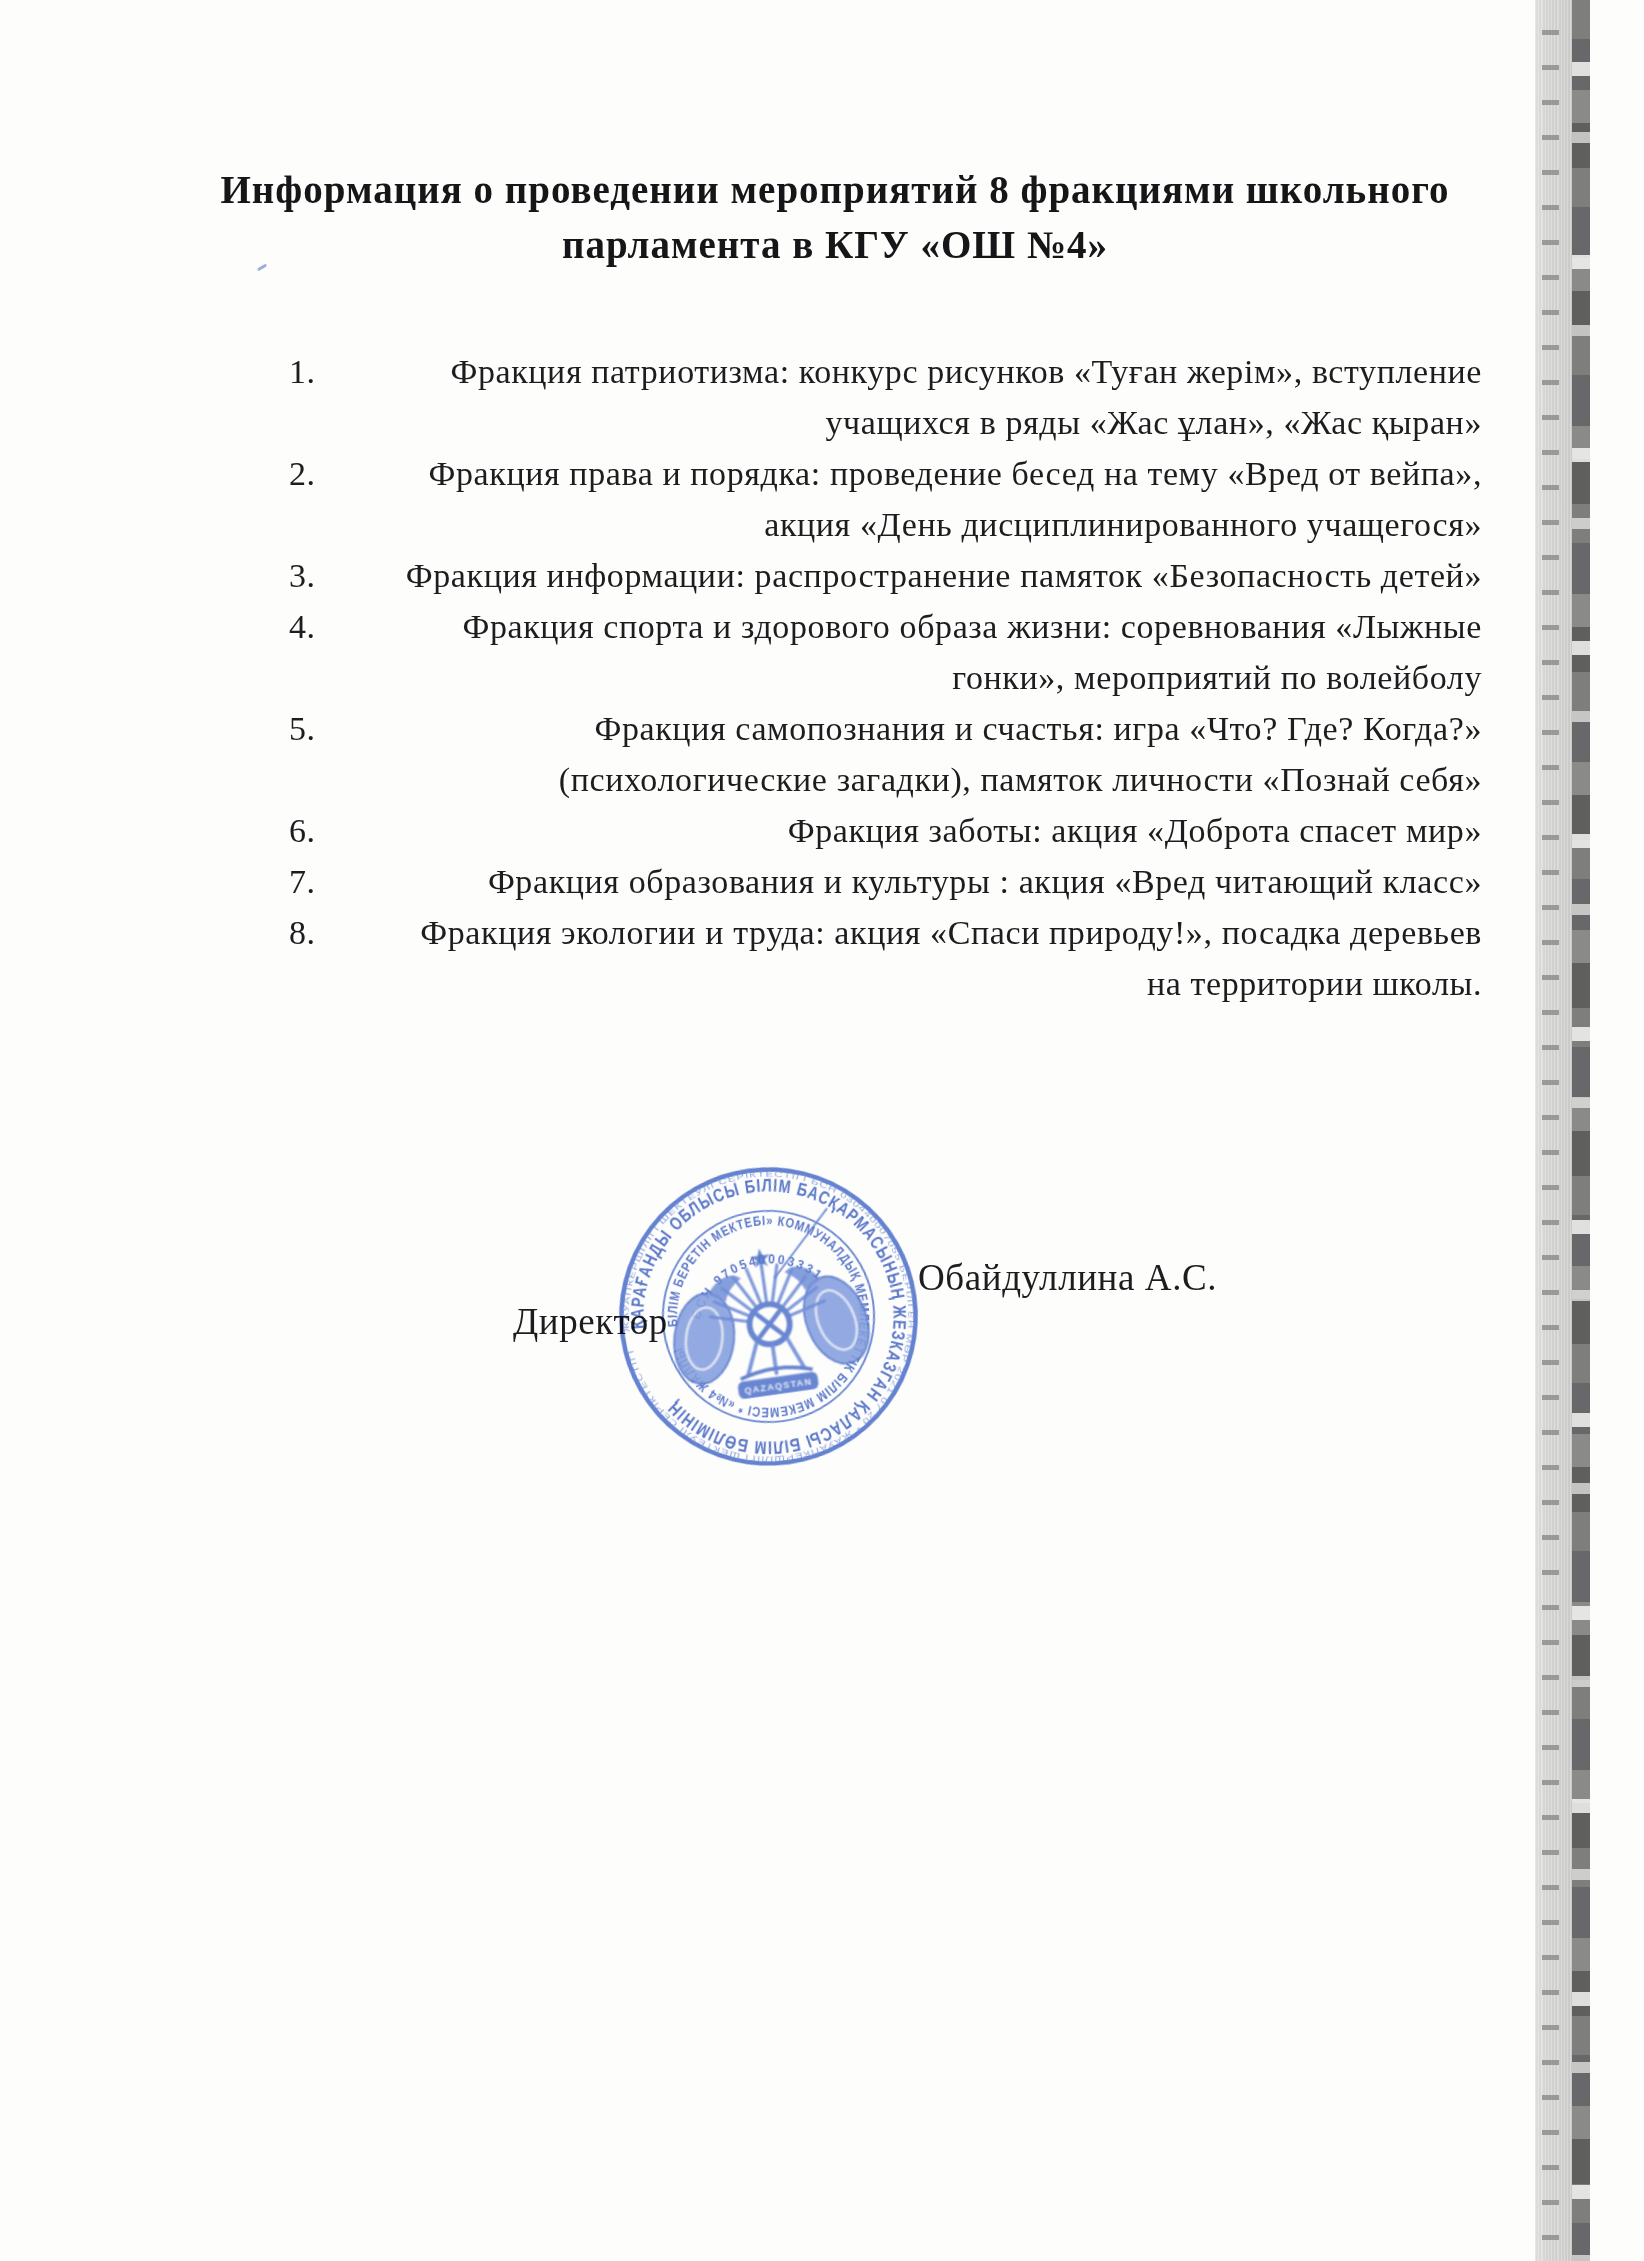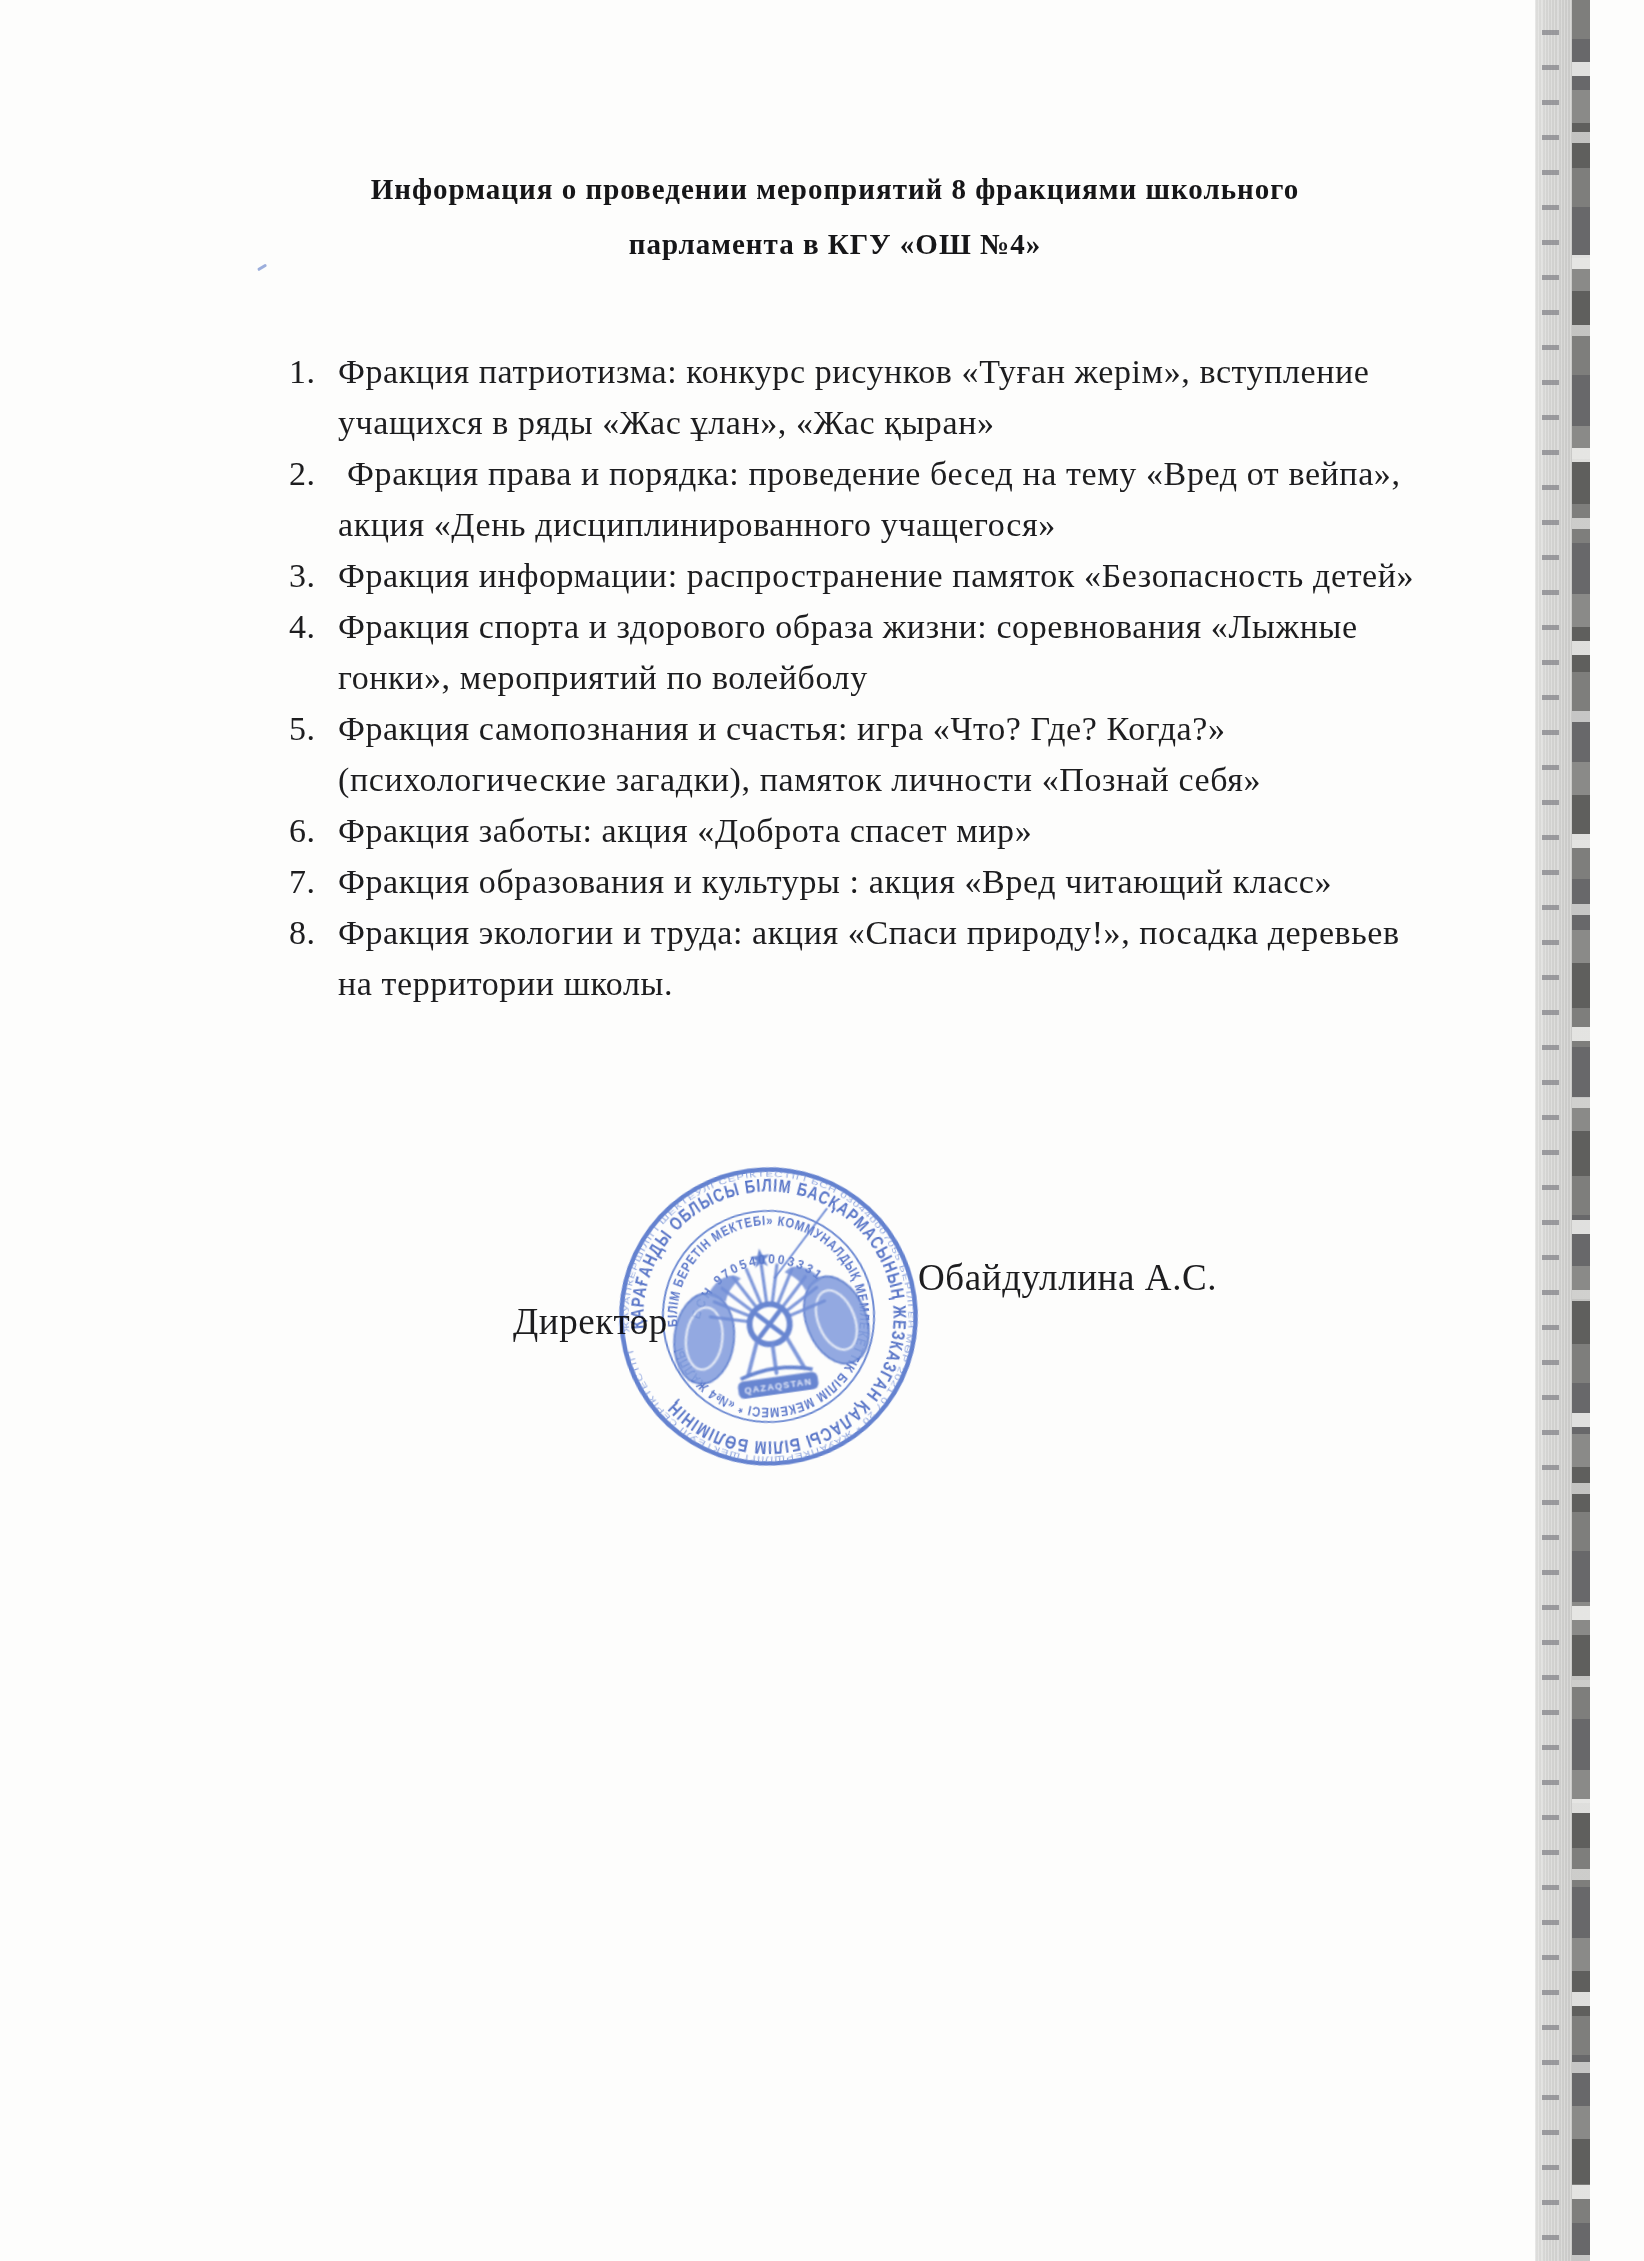--- a/index.html
+++ b/index.html
@@ -8,32 +8,32 @@
     width:1644px;height:2261px;
     background:#fdfdfc;
     overflow:hidden;
     font-family:"Liberation Serif", serif;
     color:#1d1d1f;
   }
   .doc-title{
     position:absolute;left:26px;top:162px;width:1618px;
     text-align:center;
     font-weight:bold;
-    font-size:29px;line-height:55px;
+    font-size:39px;line-height:55px;
     letter-spacing:1px;
     color:#161618;
     white-space:pre-line;
   }
   .list{
     position:absolute;left:289px;top:346px;width:1193px;
     font-size:34px;line-height:51px;letter-spacing:0.6px;
   }
   .li{display:flex;align-items:flex-start;}
   .li .num{flex:0 0 49px;}
-  .li .txt{flex:1;white-space:pre-line;}
+  .li .txt{flex:1;white-space:pre-line;text-align:right;}
   .sig-role{
     position:absolute;left:513px;top:1259px;
     font-size:37px;letter-spacing:0.6px;z-index:1;margin-top:41px;
   }
   .sig-name{
     position:absolute;left:918px;top:1256px;
     font-size:37px;letter-spacing:0.6px;z-index:1;
   }
   .stamp{
     position:absolute;left:613px;top:1161px;

